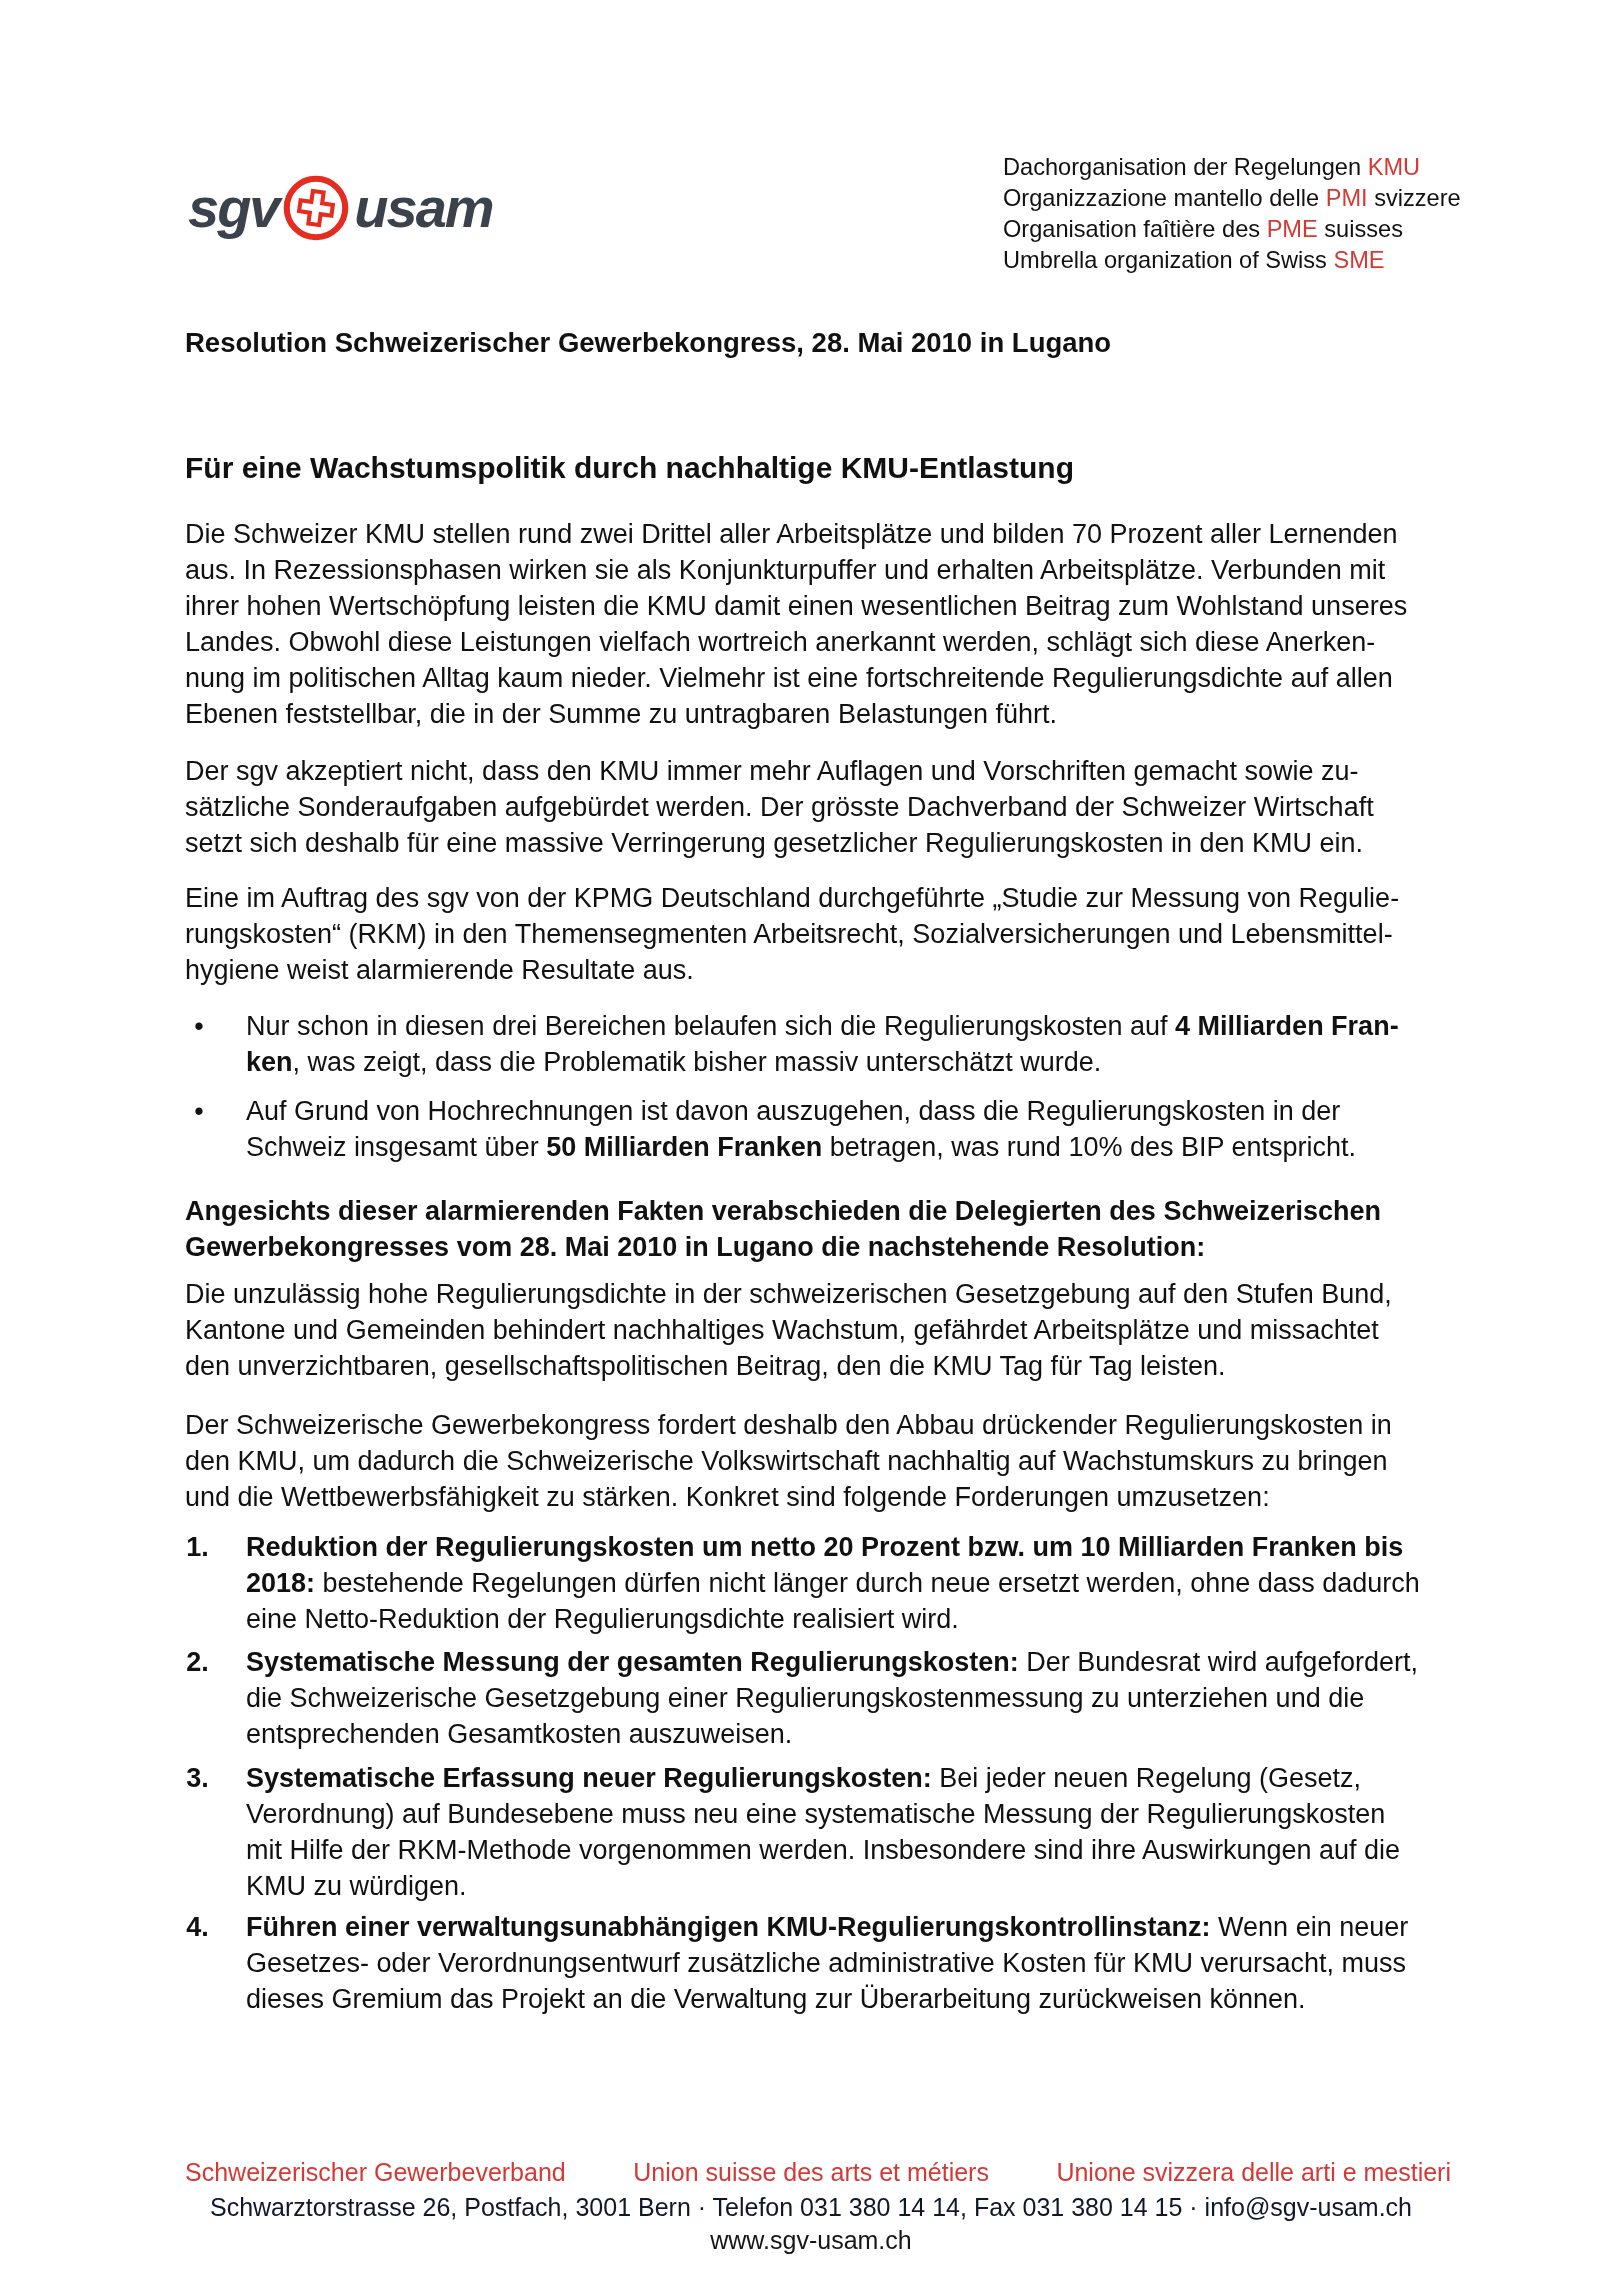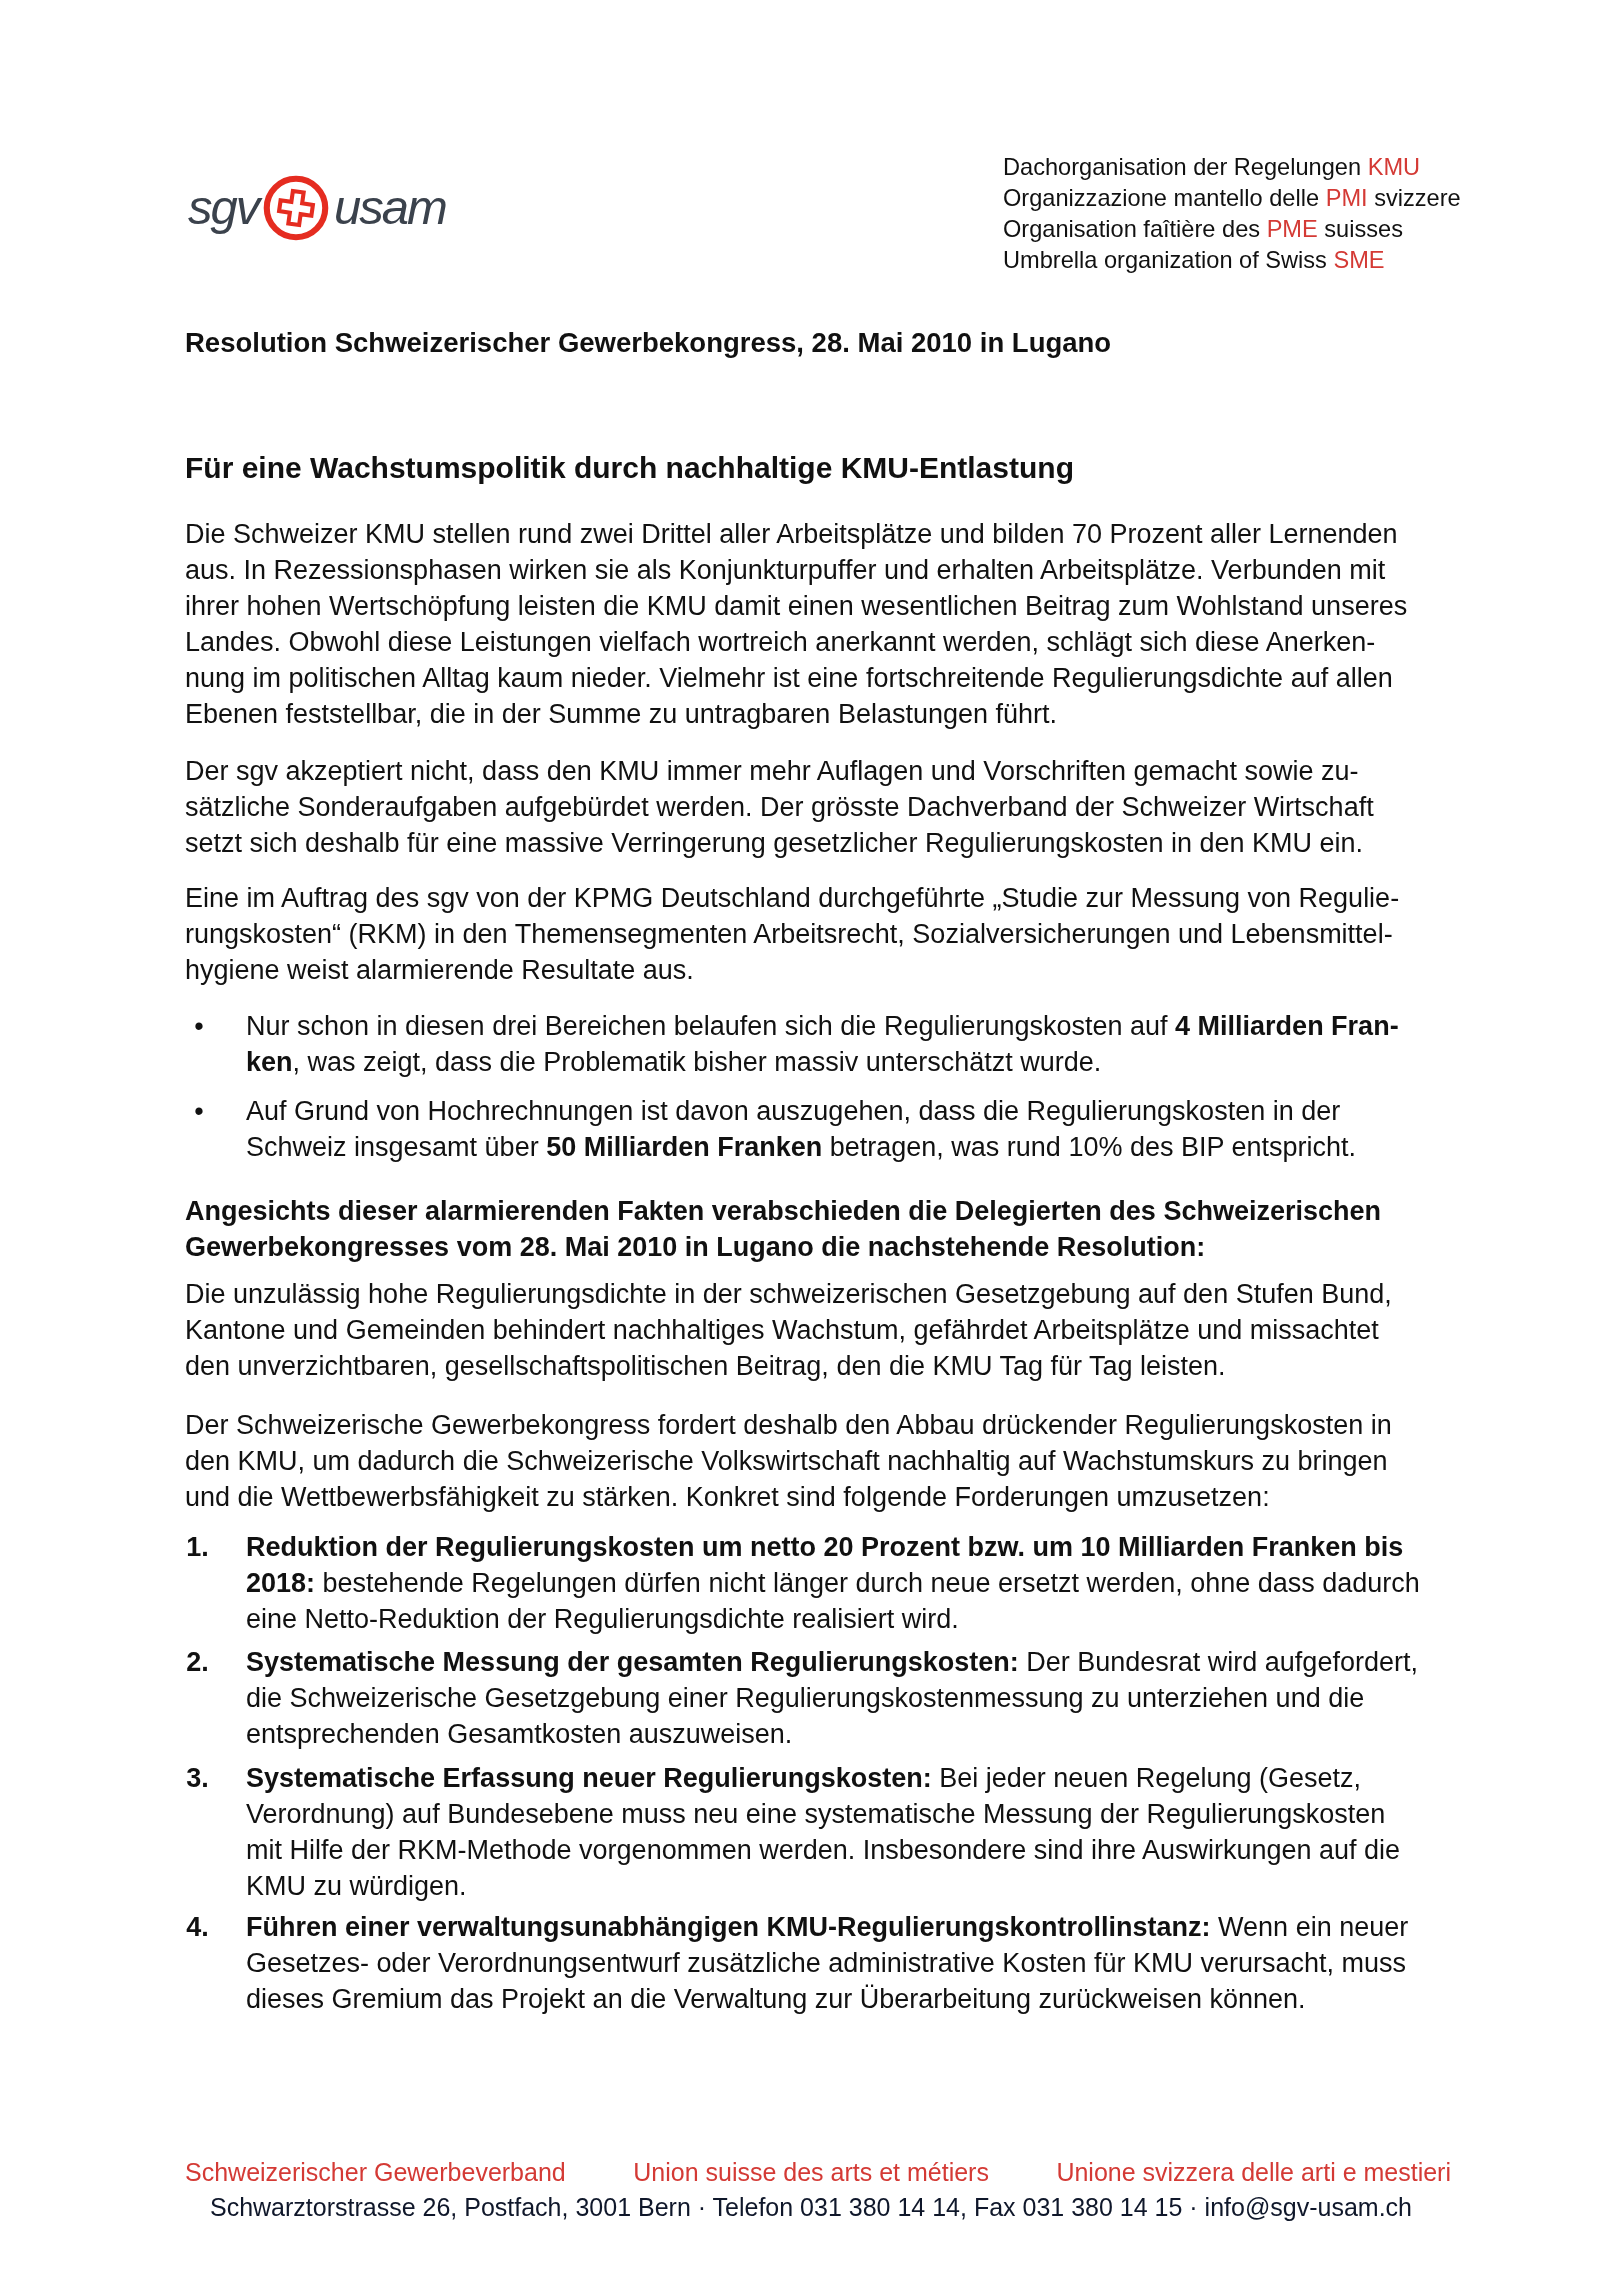--- a/index.html
+++ b/index.html
@@ -12,21 +12,21 @@
   :root{
     --red:#d43a35;
     --logo-red:#e52c20;
     --logo-ink:#3b424c;
   }
   .page{position:absolute;inset:0;background:#fff;overflow:hidden;}
 
   
   .logo{position:absolute;left:188px;top:165px;display:flex;align-items:center;height:85px;}
   .logo-text{
-    font-size:49px;font-style:italic;font-weight:400;color:var(--logo-ink);
+    font-size:56px;font-style:italic;font-weight:700;color:var(--logo-ink);
     letter-spacing:-2px;line-height:1;
   }
   .logo-mark{width:68px;height:68px;margin:0 3.9px;display:block;}
 
   
   .letterhead{position:absolute;left:1003px;top:152px;width:497px;font-size:23.6px;line-height:31px;color:#111;}
   .lh-line{white-space:pre;}
 
   
   .block{position:absolute;left:185px;width:1348px;font-size:27px;line-height:36px;white-space:pre-wrap;}
@@ -134,15 +134,16 @@
 Gesetzes- oder Verordnungsentwurf zusätzliche administrative Kosten für KMU verursacht, muss
 dieses Gremium das Projekt an die Verwaltung zur Überarbeitung zurückweisen können.</span></div>
   </div>
 
   <div class="footer-orgs">
     <span>Schweizerischer Gewerbeverband</span>
     <span>Union suisse des arts et métiers</span>
     <span>Unione svizzera delle arti e mestieri</span>
   </div>
   <div class="footer-address">Schwarztorstrasse 26, Postfach, 3001 Bern   ·   Telefon 031 380 14 14, Fax 031 380 14 15   ·   info@sgv-usam.ch</div>
+  <div class="footer-web">www.sgv-usam.ch</div>
 
 </div>
 
 
 </body></html>

